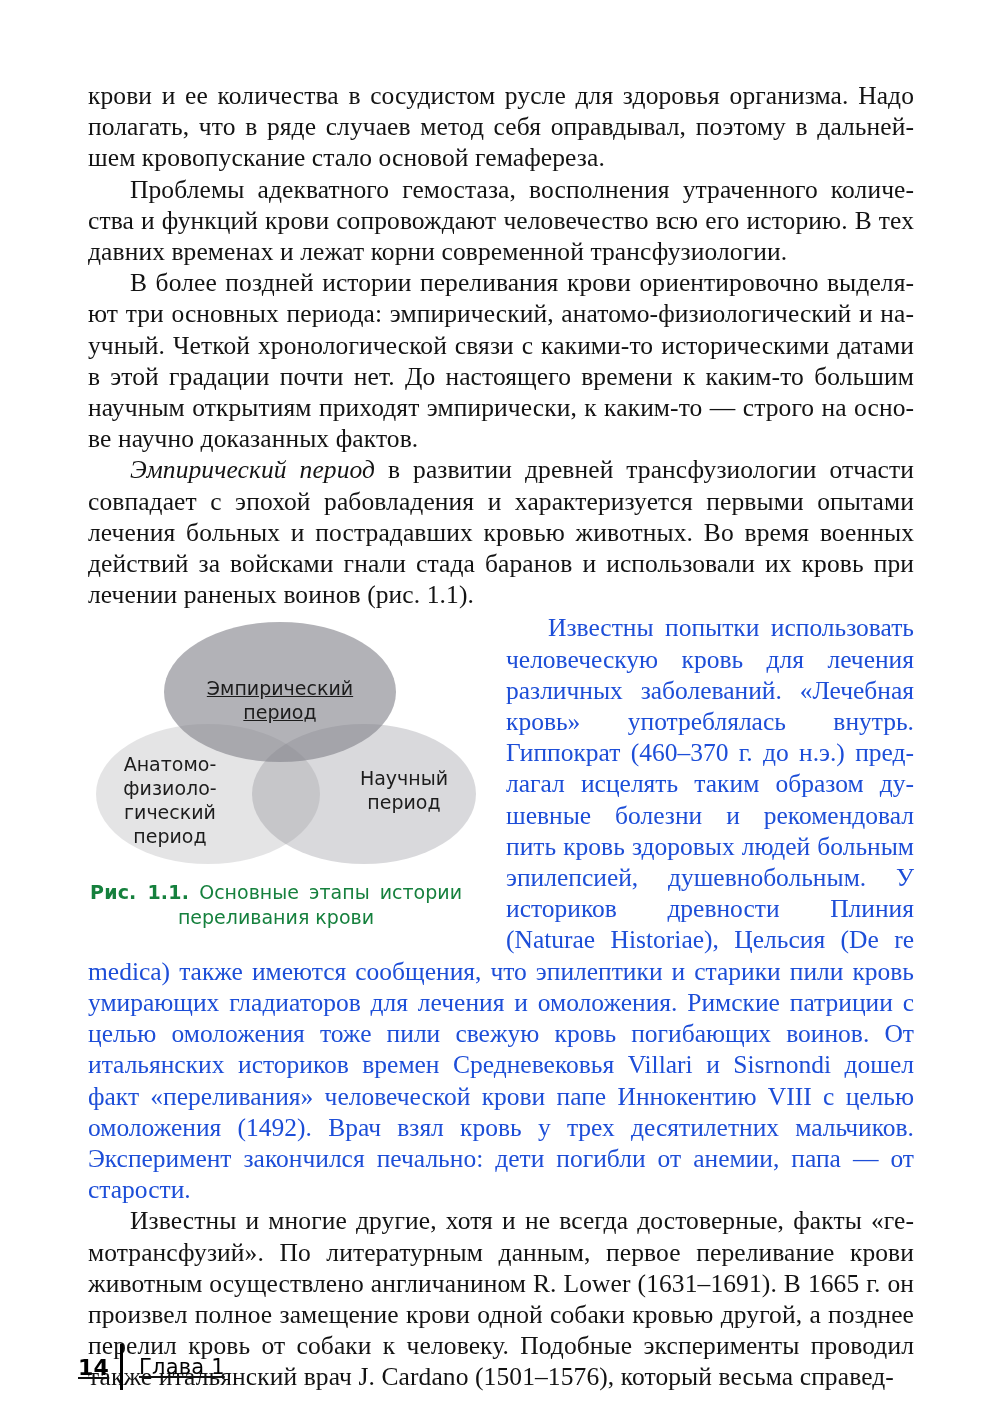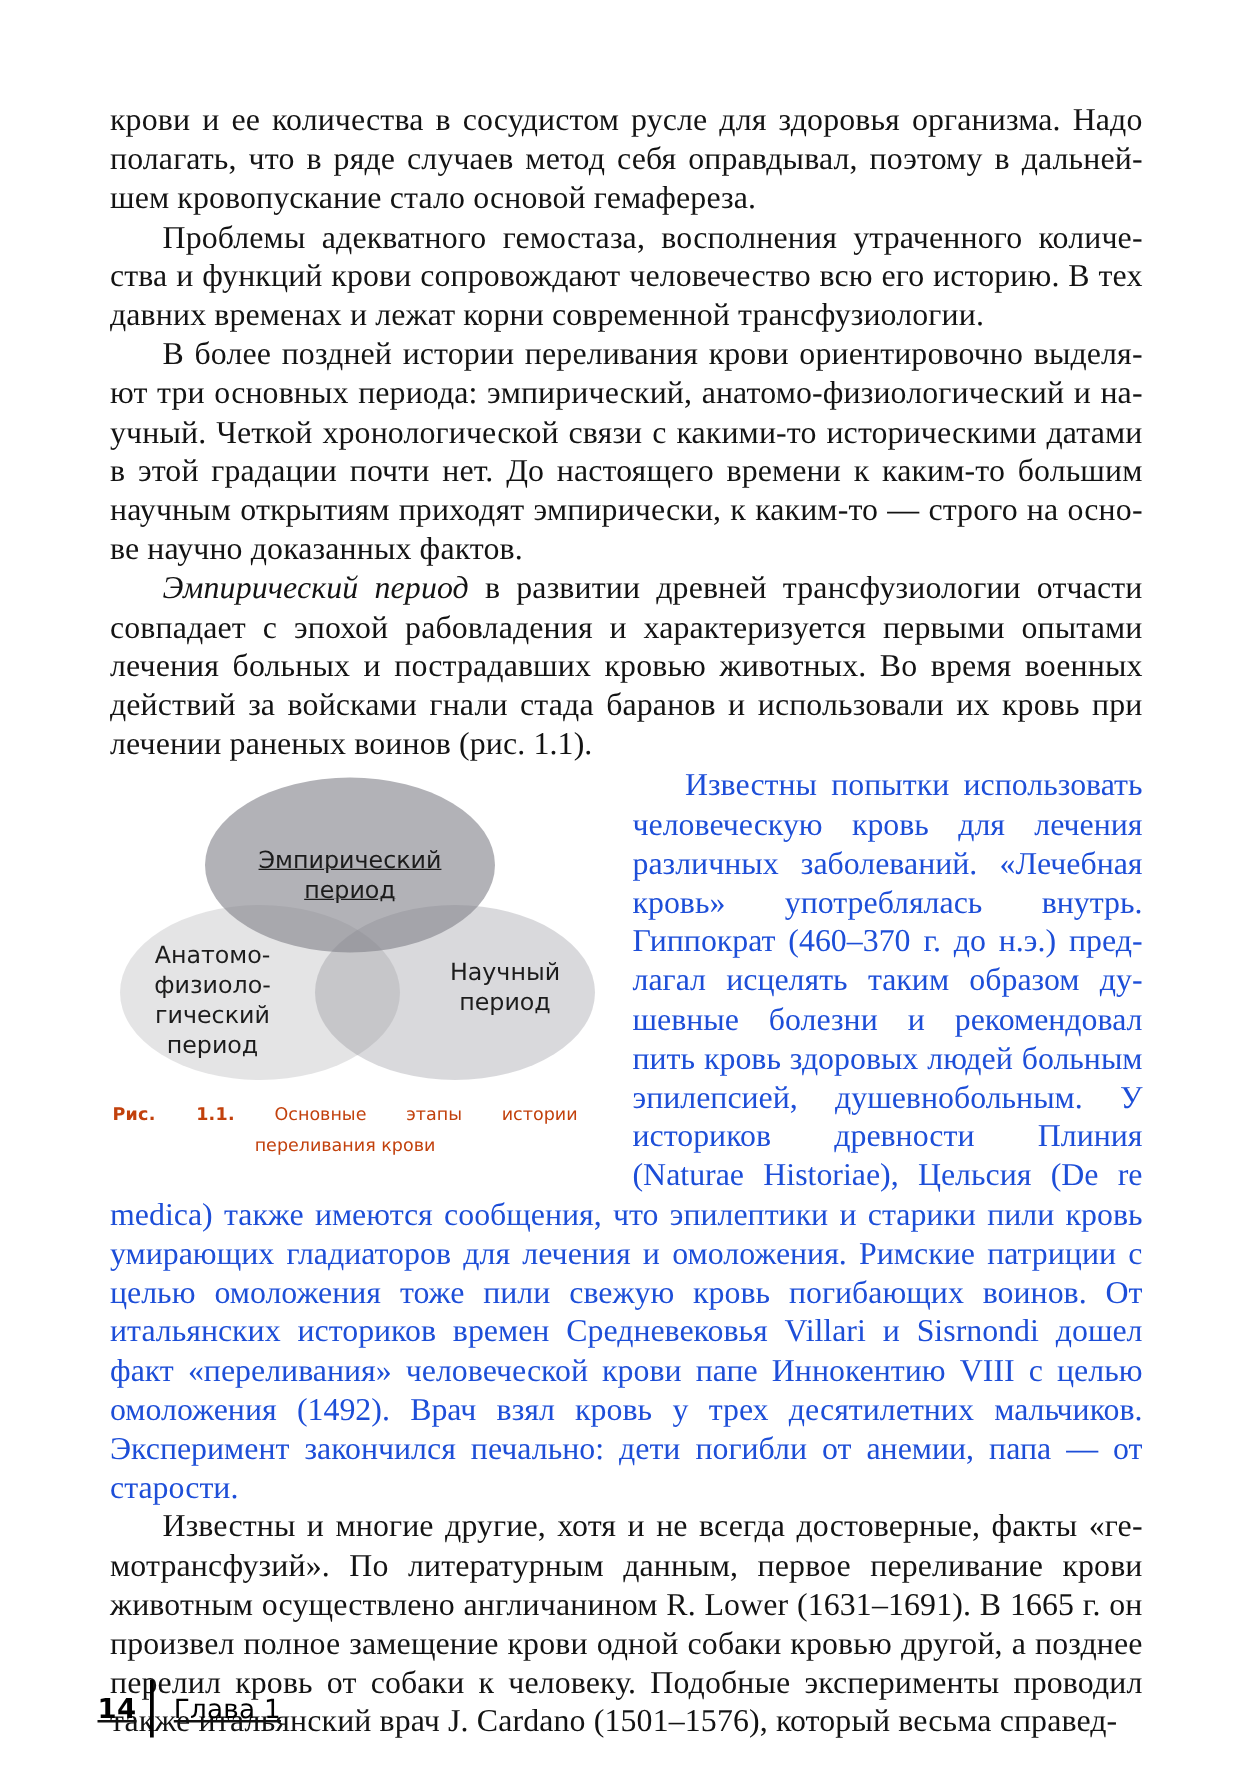--- a/index.html
+++ b/index.html
@@ -103,24 +103,24 @@
     z-index: 1;
   }
   .venn .e-top .lbl { transform: translateY(8px); }
   .venn .e-left .lbl { transform: translate(-38px, 6px); }
   .venn .e-right .lbl { transform: translate(40px, -4px); }
 
   .fig-caption {
     margin-top: 14px;
     width: 376px;
     font-family: "DejaVu Sans", "Liberation Sans", sans-serif;
-    font-size: 14px;
+    font-size: 19px;
     line-height: 25px;
     text-align: center;
-    color: #c2410c;
+    color: #15803d;
   }
   .fig-caption .fig-num {
     font-weight: bold;
     letter-spacing: 0.2px;
   }
   .fig-caption .cap-line1 {
     display: block;
     text-align: justify;
     text-align-last: justify;
     padding: 0 2px;

